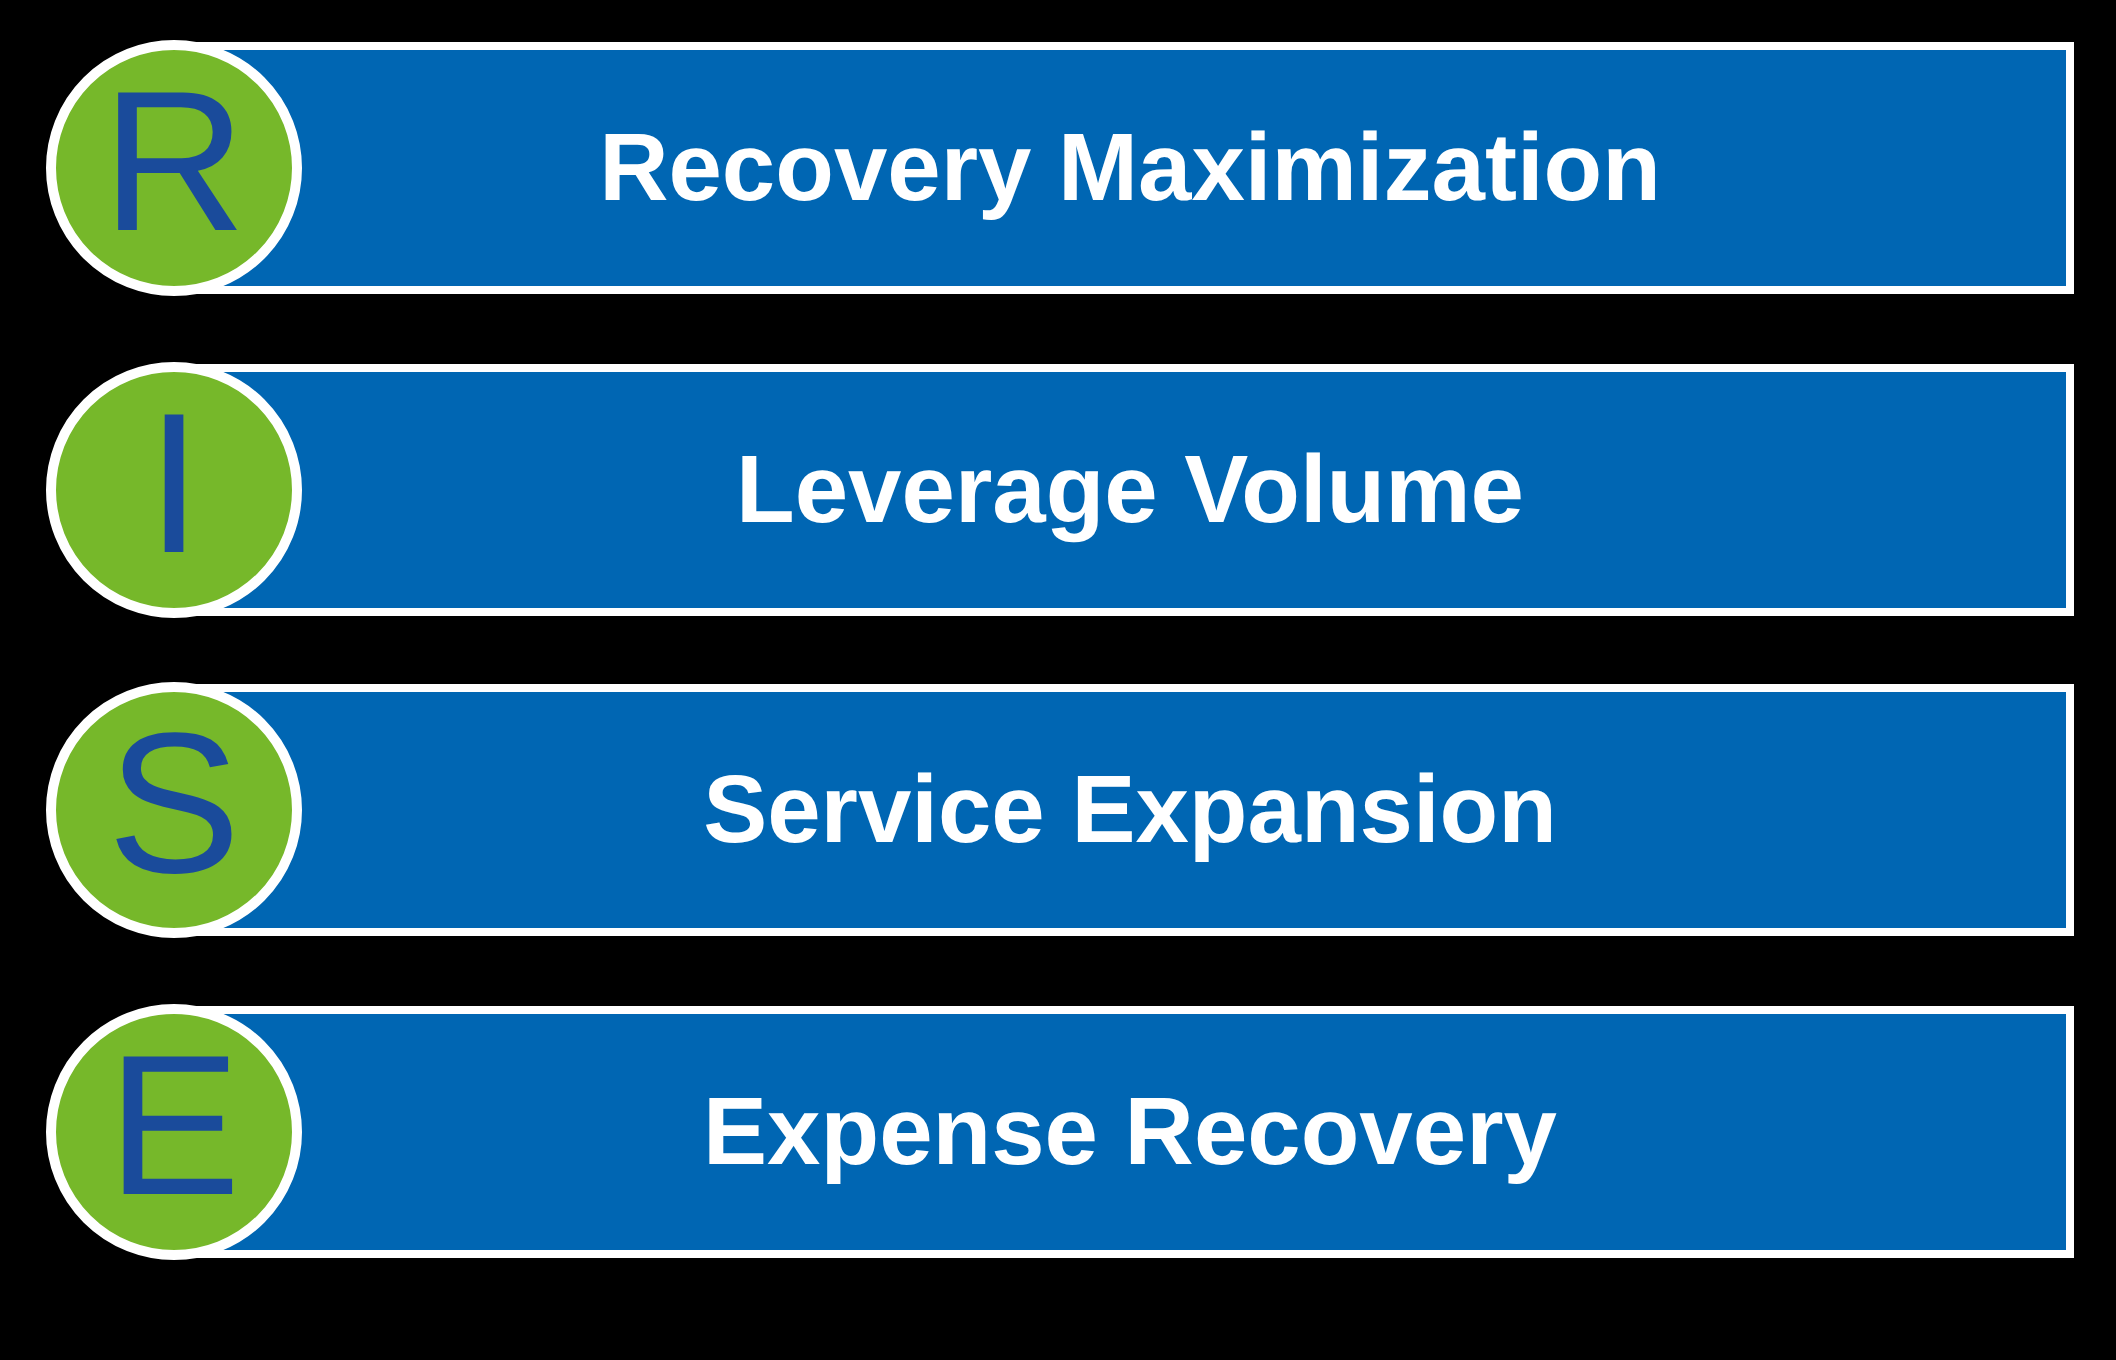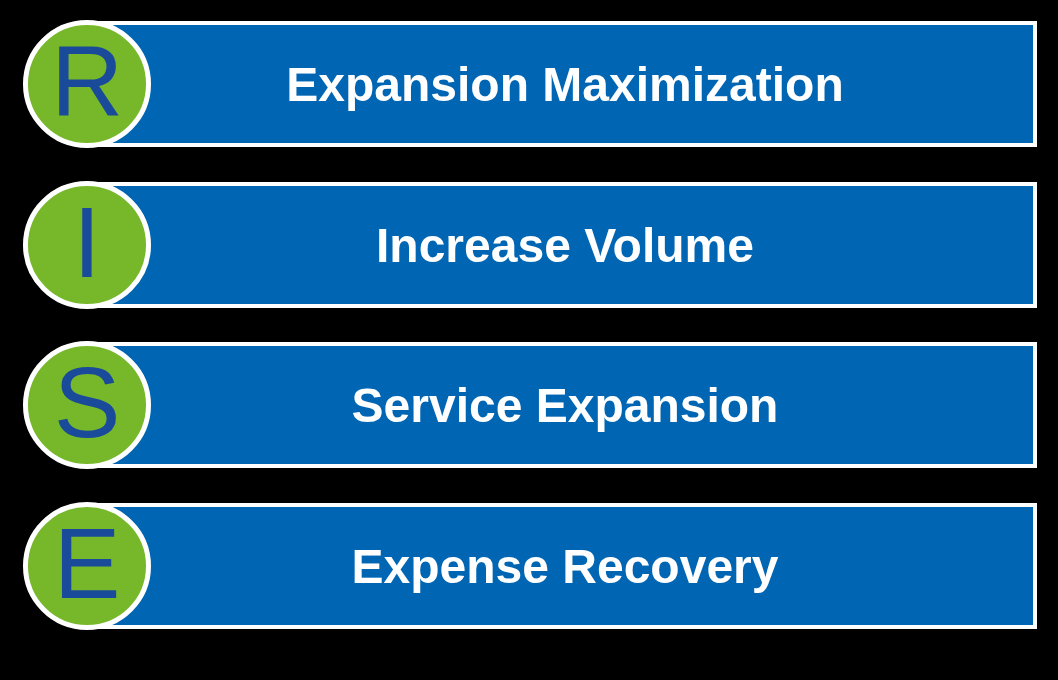--- a/index.html
+++ b/index.html
@@ -62,28 +62,28 @@
     line-height: 1;
     transform: translateY(-3px);
   }
 </style>
 </head>
 <body>
 
 <div class="canvas">
 
   <div class="bar bar-0">
-    <span class="bar-label">Expansion Maximization</span>
+    <span class="bar-label">Recovery Maximization</span>
   </div>
   <div class="circle circle-0">
     <span class="circle-letter">R</span>
   </div>
 
   <div class="bar bar-1">
-    <span class="bar-label">Increase Volume</span>
+    <span class="bar-label">Leverage Volume</span>
   </div>
   <div class="circle circle-1">
     <span class="circle-letter">I</span>
   </div>
 
   <div class="bar bar-2">
     <span class="bar-label">Service Expansion</span>
   </div>
   <div class="circle circle-2">
     <span class="circle-letter">S</span>

